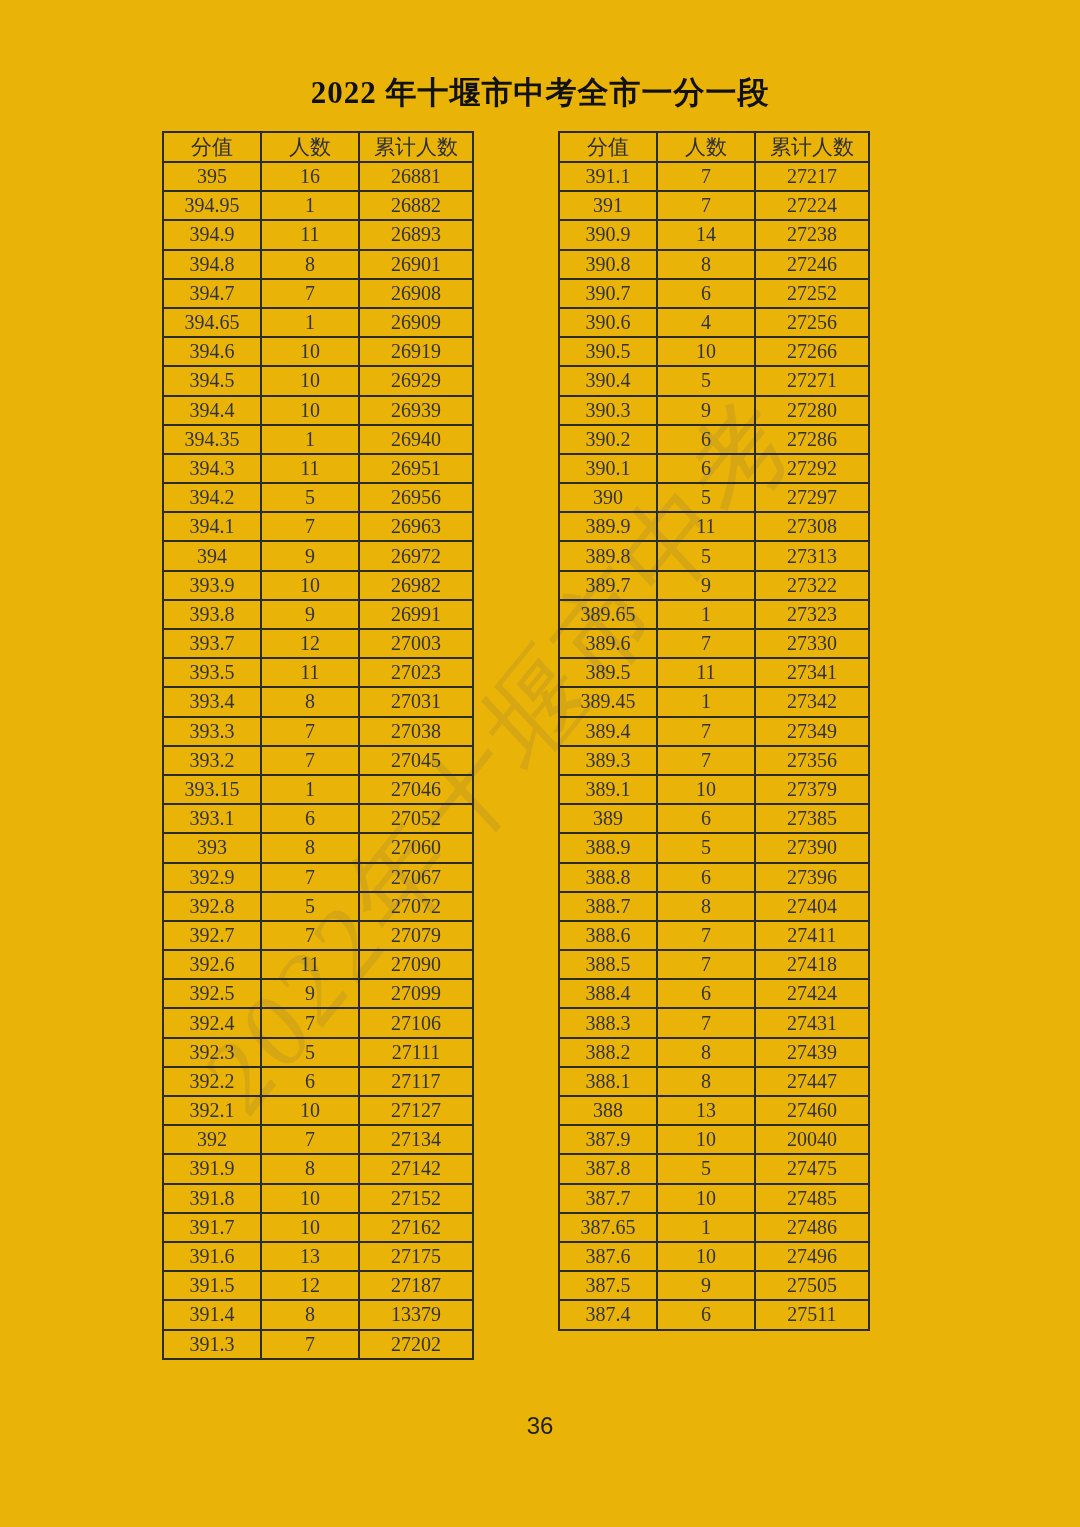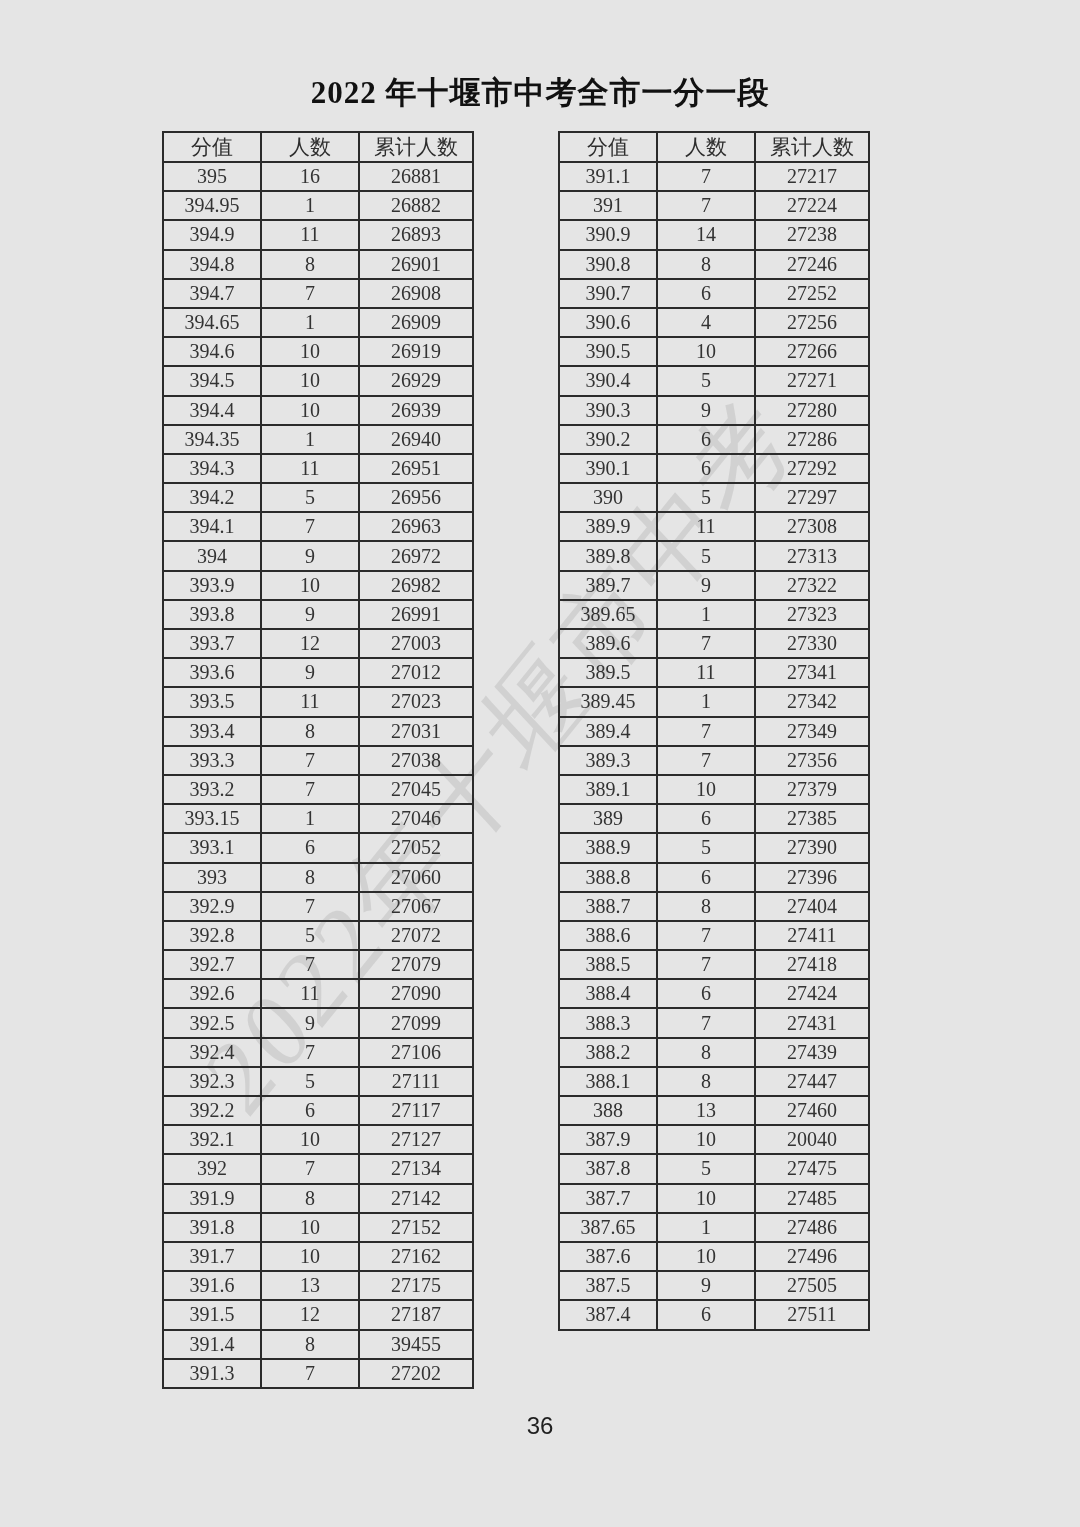--- a/index.html
+++ b/index.html
@@ -4,21 +4,21 @@
 <style>
   html, body {
     margin: 0;
     padding: 0;
     background: #ffffff;
   }
   .page {
     position: relative;
     width: 1080px;
     height: 1527px;
-    background: #e5e5e5;
+    background: #eab308;
     overflow: hidden;
     font-family: "Liberation Serif", "DejaVu Serif", serif;
   }
   .title {
     position: absolute;
     top: 72px;
     left: 0;
     width: 100%;
     margin: 0;
     text-align: center;
@@ -183,25 +183,20 @@
           <td>393.8</td>
           <td>9</td>
           <td>26991</td>
         </tr>
         <tr>
           <td>393.7</td>
           <td>12</td>
           <td>27003</td>
         </tr>
         <tr>
-          <td>393.6</td>
-          <td>9</td>
-          <td>27012</td>
-        </tr>
-        <tr>
           <td>393.5</td>
           <td>11</td>
           <td>27023</td>
         </tr>
         <tr>
           <td>393.4</td>
           <td>8</td>
           <td>27031</td>
         </tr>
         <tr>
@@ -300,21 +295,21 @@
           <td>27175</td>
         </tr>
         <tr>
           <td>391.5</td>
           <td>12</td>
           <td>27187</td>
         </tr>
         <tr>
           <td>391.4</td>
           <td>8</td>
-          <td>39455</td>
+          <td>13379</td>
         </tr>
         <tr>
           <td>391.3</td>
           <td>7</td>
           <td>27202</td>
         </tr>
       </tbody>
   </table>
 
   <table class="score-table right">

